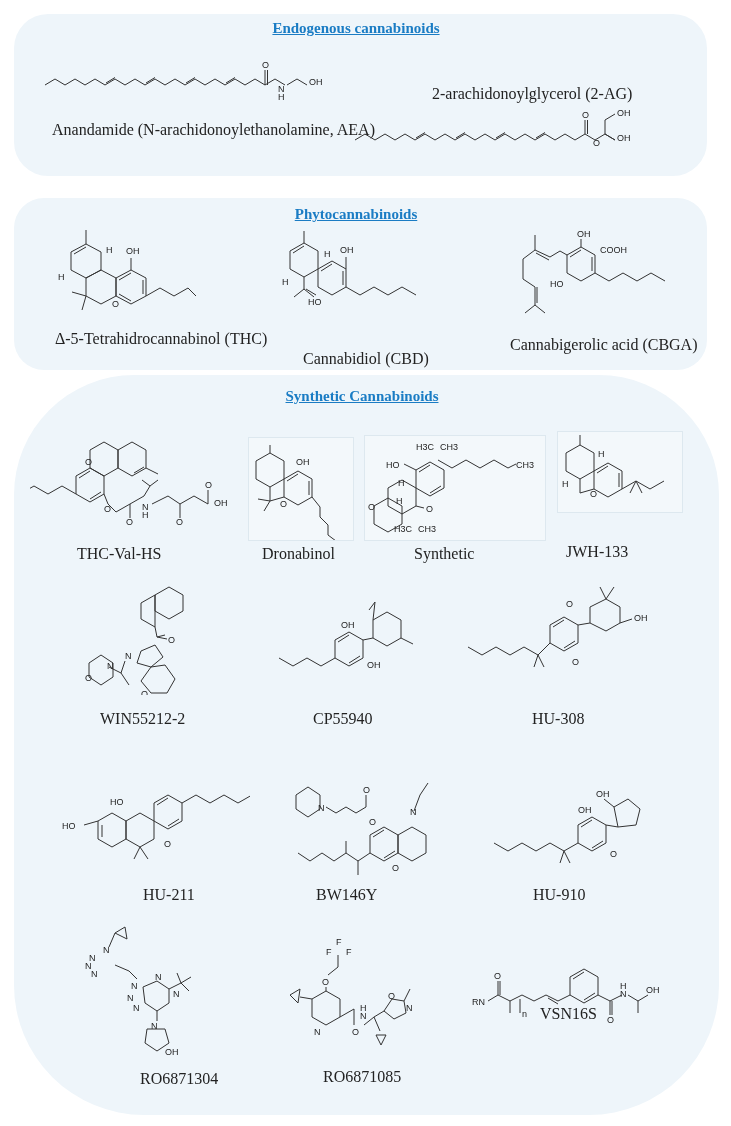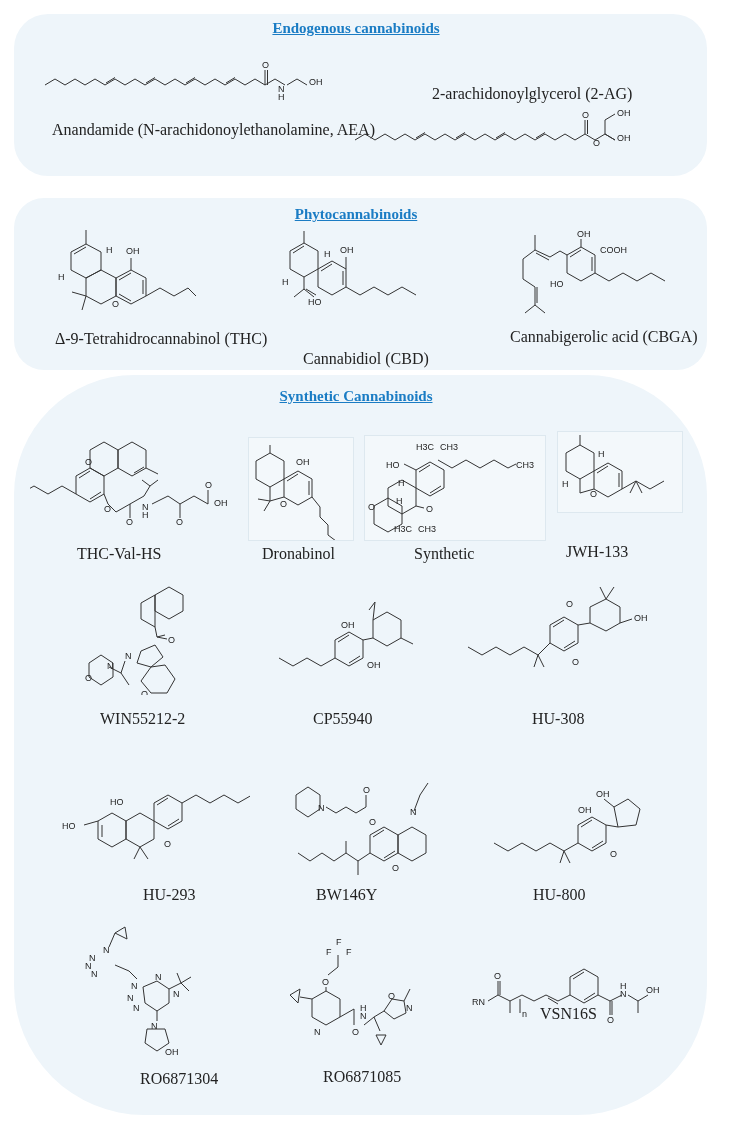--- a/index.html
+++ b/index.html
@@ -1,21 +1,21 @@
 <!DOCTYPE html>
 <html><head>
 <meta charset="utf-8">
 <style>
   html, body { margin: 0; padding: 0; background: #ffffff; }
   body { width: 731px; height: 1126px; position: relative; overflow: hidden;
          font-family: "Liberation Serif", "DejaVu Serif", serif; color: #1a1a1a; }
   .panel { position: absolute; background: #eef5fa; }
   .p1 { left: 14px; top: 14px; width: 693px; height: 162px; border-radius: 34px; }
   .p2 { left: 14px; top: 190px; width: 693px; height: 172px; border-radius: 30px; margin-top: 8px; }
-  .p3 { left: 14px; top: 375px; width: 693px; height: 740px; border-radius: 120px 120px 130px 130px; }
+  .p3 { left: 14px; top: 375px; width: 693px; height: 740px; border-radius: 120px 120px 130px 130px; padding-left: 12px; }
   .ptitle { position: absolute; left: 0; right: 9px; text-align: center;
             font-weight: bold; font-size: 15px; color: #1a7cc4; text-decoration: underline; }
   .lbl { position: absolute; font-size: 16px; white-space: nowrap; color: #222; }
   .mol { position: absolute; }
   svg text { font-family: "Liberation Sans", "DejaVu Sans", sans-serif; font-size: 9px; fill: #222; }
   svg line, svg polyline, svg polygon, svg path { stroke: #333; stroke-width: 1; fill: none; }
   .frame { position: absolute; border: 1px solid #dde8ef; background: #f3f8fb; }
 </style>
 </head>
 <body>
@@ -72,21 +72,21 @@
     <line x1="63" y1="72" x2="75" y2="79"></line>
   <text x="70" y="32">OH</text>
   <line x1="75" y1="48" x2="75" y2="36"></line>
   <text x="50" y="31">H</text>
   <text x="2" y="58">H</text>
   <text x="56" y="85">O</text>
   <line x1="30" y1="74" x2="16" y2="70"></line>
     <line x1="30" y1="74" x2="26" y2="88"></line>
   <polyline points="90,74 104,66 118,74 132,66 140,74"></polyline>
 </svg>
-<div class="lbl" style="left:55px;top:330px">Δ-9-Tetrahidrocannabinol (THC)</div>
+<div class="lbl" style="left:55px;top:330px">Δ-5-Tetrahidrocannabinol (THC)</div>
 
 <svg class="mol" style="left:282px;top:225px" width="140" height="95" viewBox="0 0 140 95">
   <polygon points="22,18 36,26 36,44 22,52 8,44 8,26"></polygon>
   <line x1="11" y1="28" x2="22" y2="21"></line>
   <line x1="22" y1="18" x2="22" y2="6"></line>
   <text x="42" y="32">H</text>
   <text x="0" y="60">H</text>
   <polyline points="22,52 22,64 12,72"></polyline>
     <line x1="22" y1="64" x2="32" y2="72"></line>
     <line x1="24" y1="64" x2="34" y2="70"></line>
@@ -111,21 +111,21 @@
   <polygon points="62,40 76,32 90,40 90,58 76,66 62,58"></polygon>
   <line x1="65" y1="42" x2="76" y2="35"></line>
     <line x1="87" y1="42" x2="87" y2="56"></line>
   <line x1="55" y1="36" x2="62" y2="40"></line>
   <text x="72" y="22">OH</text>
   <line x1="76" y1="32" x2="76" y2="24"></line>
   <text x="95" y="38">COOH</text>
   <text x="45" y="72">HO</text>
   <polyline points="90,58 104,66 118,58 132,66 146,58 160,66"></polyline>
 </svg>
-<div class="lbl" style="left:510px;top:328px">Cannabigerolic acid (CBGA)</div>
+<div class="lbl" style="left:510px;top:336px">Cannabigerolic acid (CBGA)</div>
 
 <div class="panel p3">
   <div class="ptitle" style="top:13px">Synthetic Cannabinoids</div>
 </div>
 
 <svg class="mol" style="left:30px;top:440px" width="210" height="85" viewBox="0 0 210 85">
   <polygon points="60,10 74,2 88,10 88,28 74,36 60,28"></polygon>
   <polygon points="88,10 102,2 116,10 116,28 102,36 88,28"></polygon>
   <line x1="104" y1="33" x2="114" y2="27"></line>
     <line x1="116" y1="28" x2="128" y2="34"></line>
@@ -266,21 +266,21 @@
   <polyline points="122,18 136,10 150,18 164,10 178,18 192,10"></polyline>
   <polygon points="66,36 80,28 94,36 94,54 80,62 66,54"></polygon>
   <polygon points="38,36 52,28 66,36 66,54 52,62 38,54"></polygon>
   <line x1="42" y1="52" x2="42" y2="40"></line>
   <polyline points="38,36 24,40"></polyline>
   <text x="2" y="44">HO</text>
   <text x="104" y="62">O</text>
   <line x1="80" y1="62" x2="74" y2="74"></line>
     <line x1="80" y1="62" x2="88" y2="74"></line>
 </svg>
-<div class="lbl" style="left:143px;top:886px">HU-293</div>
+<div class="lbl" style="left:143px;top:886px">HU-211</div>
 
 <svg class="mol" style="left:280px;top:775px" width="150" height="105" viewBox="0 0 150 105">
   <polygon points="16,20 28,12 40,20 40,34 28,42 16,34"></polygon>
   <text x="38" y="36">N</text>
   <polyline points="46,32 56,38 66,32 76,38 86,32"></polyline>
   <line x1="86" y1="32" x2="86" y2="20"></line>
   <text x="83" y="18">O</text>
   <text x="89" y="50">O</text>
   <polygon points="90,60 104,52 118,60 118,78 104,86 90,78"></polygon>
   <line x1="93" y1="62" x2="104" y2="55"></line>
@@ -302,21 +302,21 @@
   <text x="100" y="28">OH</text>
   <text x="118" y="12">OH</text>
   <polygon points="136,22 150,14 162,24 158,40 140,42"></polygon>
   <line x1="128" y1="40" x2="140" y2="42"></line>
   <line x1="136" y1="22" x2="126" y2="14"></line>
   <text x="132" y="72">O</text>
   <polyline points="100,58 86,66 72,58 58,66 44,58 30,66 16,58"></polyline>
   <line x1="86" y1="66" x2="82" y2="78"></line>
     <line x1="86" y1="66" x2="92" y2="78"></line>
 </svg>
-<div class="lbl" style="left:533px;top:886px">HU-800</div>
+<div class="lbl" style="left:533px;top:886px">HU-910</div>
 
 <svg class="mol" style="left:85px;top:925px" width="110" height="130" viewBox="0 0 110 130">
   <polygon points="30,8 40,2 42,14"></polygon>
   <line x1="30" y1="8" x2="24" y2="22"></line>
   <text x="18" y="28">N</text>
   <text x="4" y="36">N</text>
   <text x="0" y="44">N</text>
   <text x="6" y="52">N</text>
   <polyline points="30,40 44,46 52,54"></polyline>
   <text x="46" y="64">N</text>

